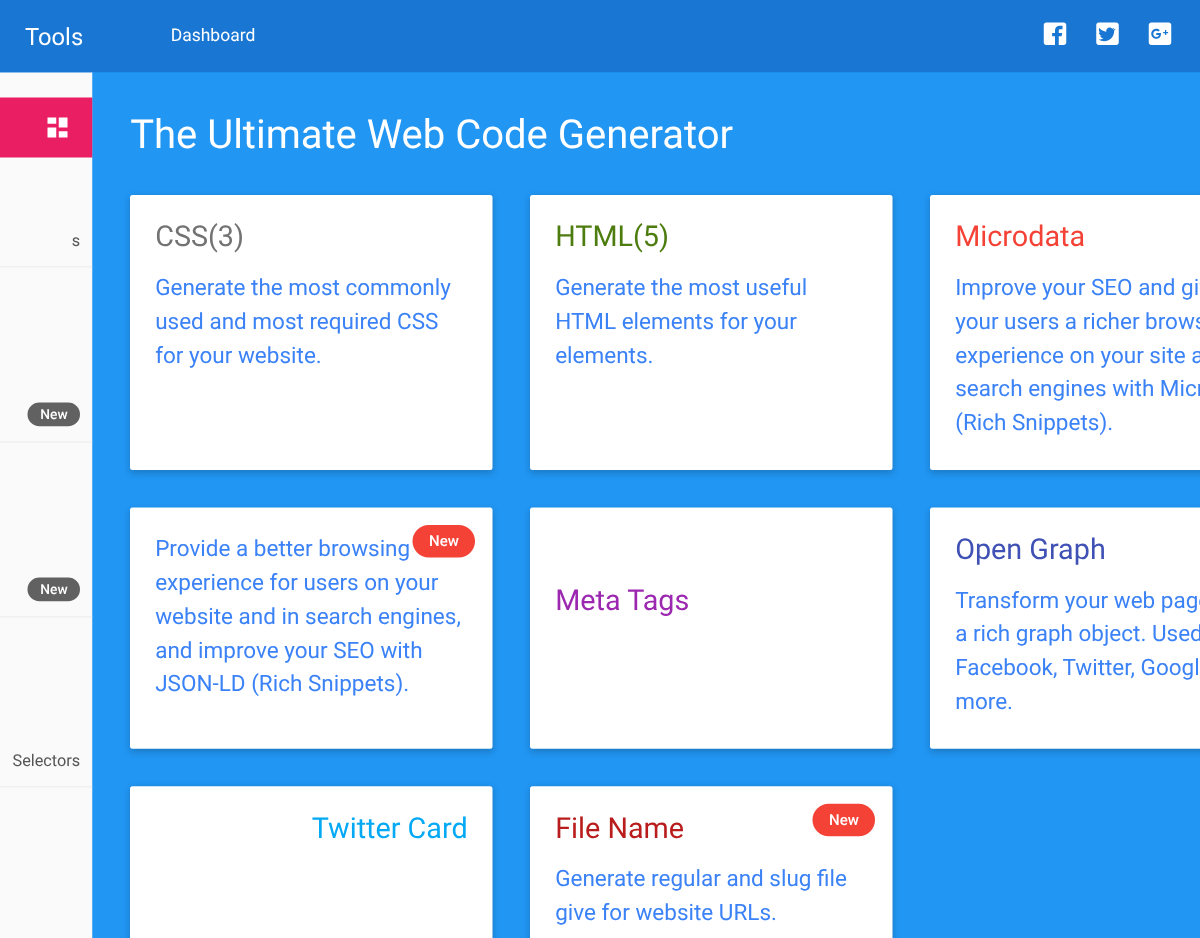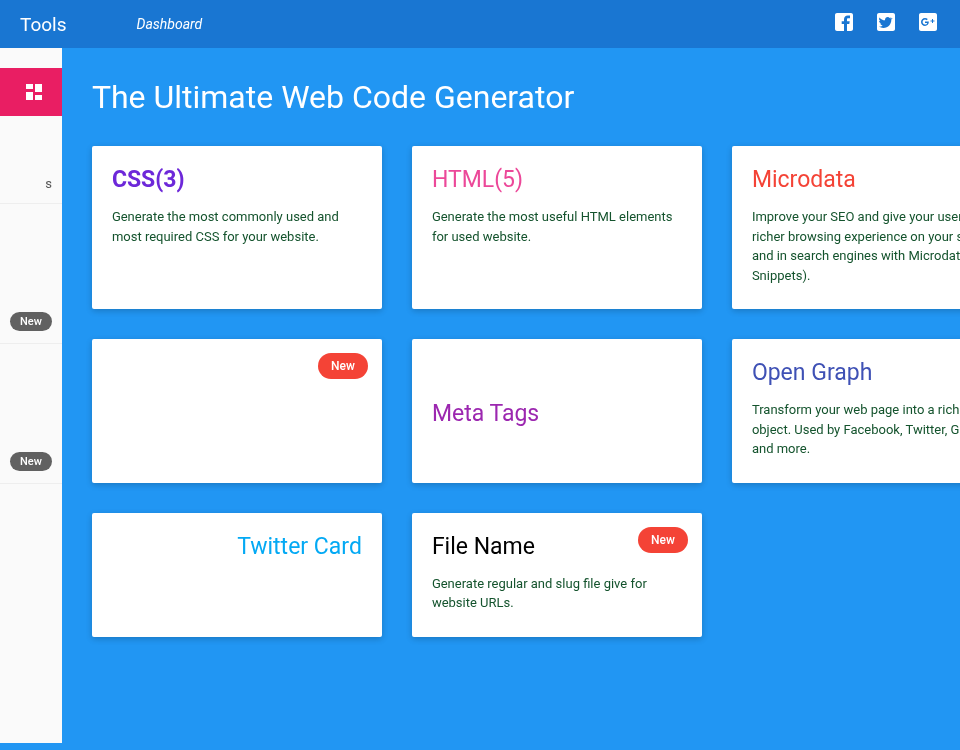--- a/index.html
+++ b/index.html
@@ -1,29 +1,29 @@
 <!DOCTYPE html>
 <html><head>
   <meta charset="utf-8">
   <style>
     * { margin: 0; padding: 0; box-sizing: border-box; }
     body { font-family: -apple-system, BlinkMacSystemFont, 'Segoe UI', Roboto, Arial, sans-serif; background: #2196f3; overflow-x: hidden; }
     
     .topbar {
       background: #1976d2;
-      height: 48px;
+      height: 58px;
       display: flex;
       align-items: center;
       justify-content: space-between;
       padding: 0 20px;
       color: white;
     }
     .topbar-left { display: flex; align-items: center; gap: 70px; }
     .brand { font-size: 19px; font-weight: 400; }
-    .nav-link { font-size: 14px; color: white; font-style: italic; }
+    .nav-link { font-size: 14px; color: white; }
     .social-icons { display: flex; gap: 18px; align-items: center; }
     .social-icons svg { width: 24px; height: 24px; fill: white; cursor: pointer; }
     
     .layout { display: flex; min-height: calc(100vh - 55px); }
     
     .sidebar {
       width: 95px;
       background: #fafafa;
       display: flex;
       flex-direction: column;
@@ -86,43 +86,43 @@
       box-shadow: 0 2px 6px rgba(0,0,0,0.2);
       position: relative;
       cursor: pointer;
     }
     .card-title {
       font-size: 23px;
       font-weight: 400;
       margin-bottom: 14px;
     }
     .card-desc {
-      font-size: 13px;
-      color: #14532d;
+      font-size: 18px;
+      color: #3b82f6;
       line-height: 1.5;
     }
     .badge-new-card {
       position: absolute;
       top: 14px;
       right: 14px;
       background: #f44336;
       color: white;
       font-size: 12px;
       font-weight: 500;
       padding: 6px 13px;
       border-radius: 14px;
     }
-    .c-css { color: #6d28d9; font-weight: bold; }
-    .c-html { color: #ec4899; }
+    .c-css { color: #737373; }
+    .c-html { color: #4d7c0f; }
     .c-micro { color: #f44336; }
     .c-json { color: #673ab7; }
     .c-meta { color: #9c27b0; margin-top: 41px; }
     .c-og { color: #3f51b5; }
     .c-tw { color: #03a9f4; text-align: right; }
-    .c-file { color: #000000; }
+    .c-file { color: #b91c1c; }
   </style>
 </head>
 <body>
 
 <div class="topbar">
   <div class="topbar-left">
     <span class="brand">Tools</span>
     <span class="nav-link">Dashboard</span>
   </div>
   <div class="social-icons">
@@ -163,43 +163,47 @@
     <div class="sidebar-item">
       <span class="badge-new-small">New</span>
     </div>
     <div class="sidebar-item spacer"></div>
     <div class="sidebar-item spacer"></div>
     <div class="sidebar-item">
       <span class="badge-new-small">New</span>
     </div>
     <div class="sidebar-item spacer"></div>
     <div class="sidebar-item spacer"></div>
+    <div class="sidebar-item">
+      <span>Selectors</span>
+    </div>
   </div>
 
   <div class="main">
     <h1 class="page-title">The Ultimate Web Code Generator</h1>
     <div class="card-grid">
 
       <div class="card">
         <div class="card-title c-css">CSS(3)</div>
         <div class="card-desc">Generate the most commonly used and most required CSS for your website.</div>
       </div>
 
       <div class="card">
         <div class="card-title c-html">HTML(5)</div>
-        <div class="card-desc">Generate the most useful HTML elements for used website.</div>
+        <div class="card-desc">Generate the most useful HTML elements for your elements.</div>
       </div>
 
       <div class="card">
         <div class="card-title c-micro">Microdata</div>
         <div class="card-desc">Improve your SEO and give your users a richer browsing experience on your site and in search engines with Microdata (Rich Snippets).</div>
       </div>
 
       <div class="card">
         <span class="badge-new-card">New</span>
+        <div class="card-desc">Provide a better browsing experience for users on your website and in search engines, and improve your SEO with JSON-LD (Rich Snippets).</div>
       </div>
 
       <div class="card">
         <div class="card-title c-meta">Meta Tags</div>
       </div>
 
       <div class="card">
         <div class="card-title c-og">Open Graph</div>
         <div class="card-desc">Transform your web page into a rich graph object. Used by Facebook, Twitter, Google+ and more.</div>
       </div>

